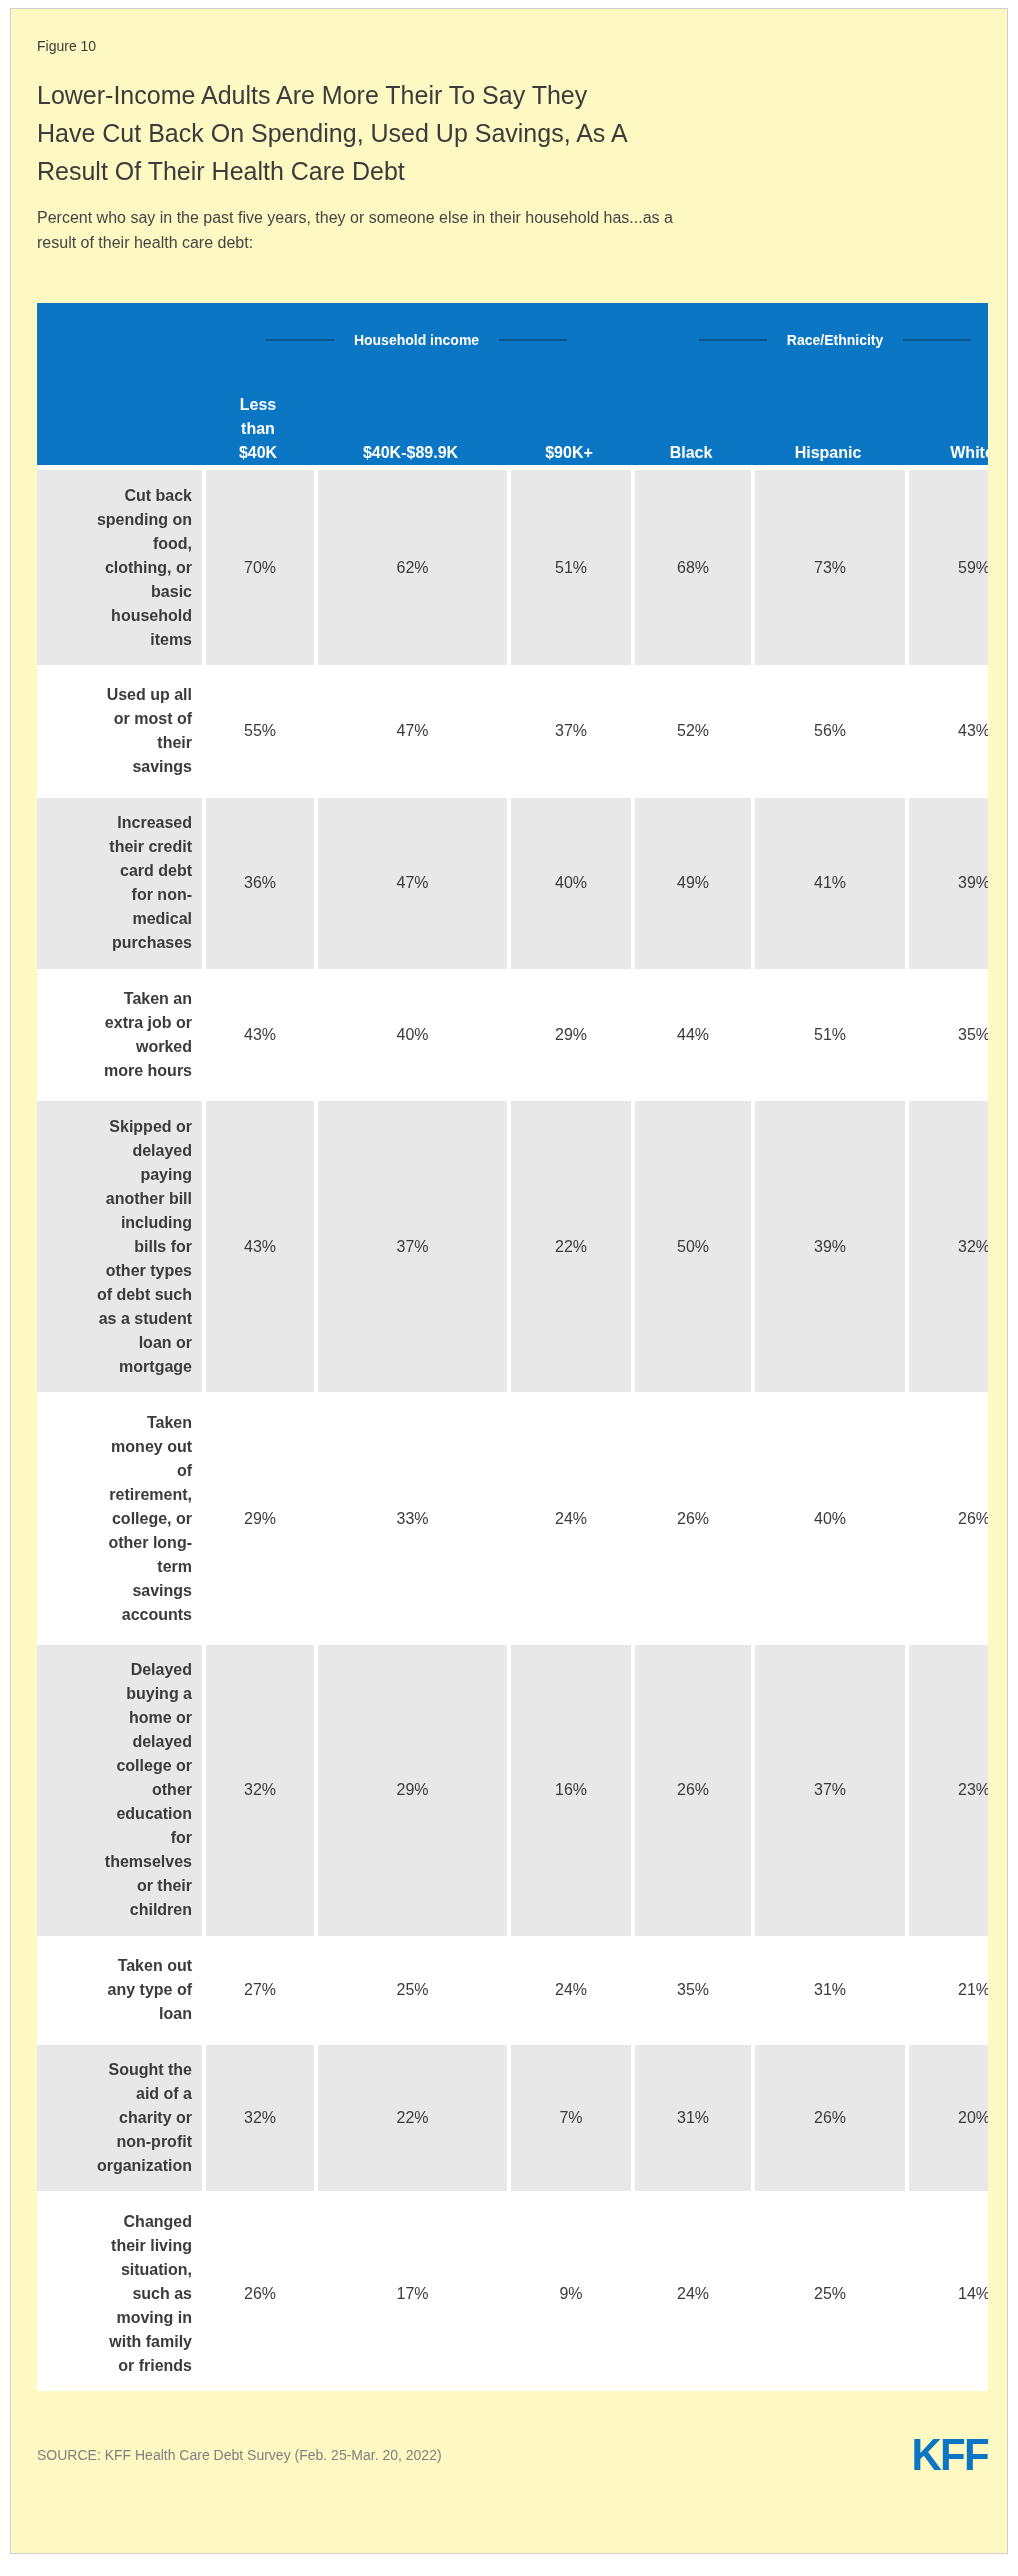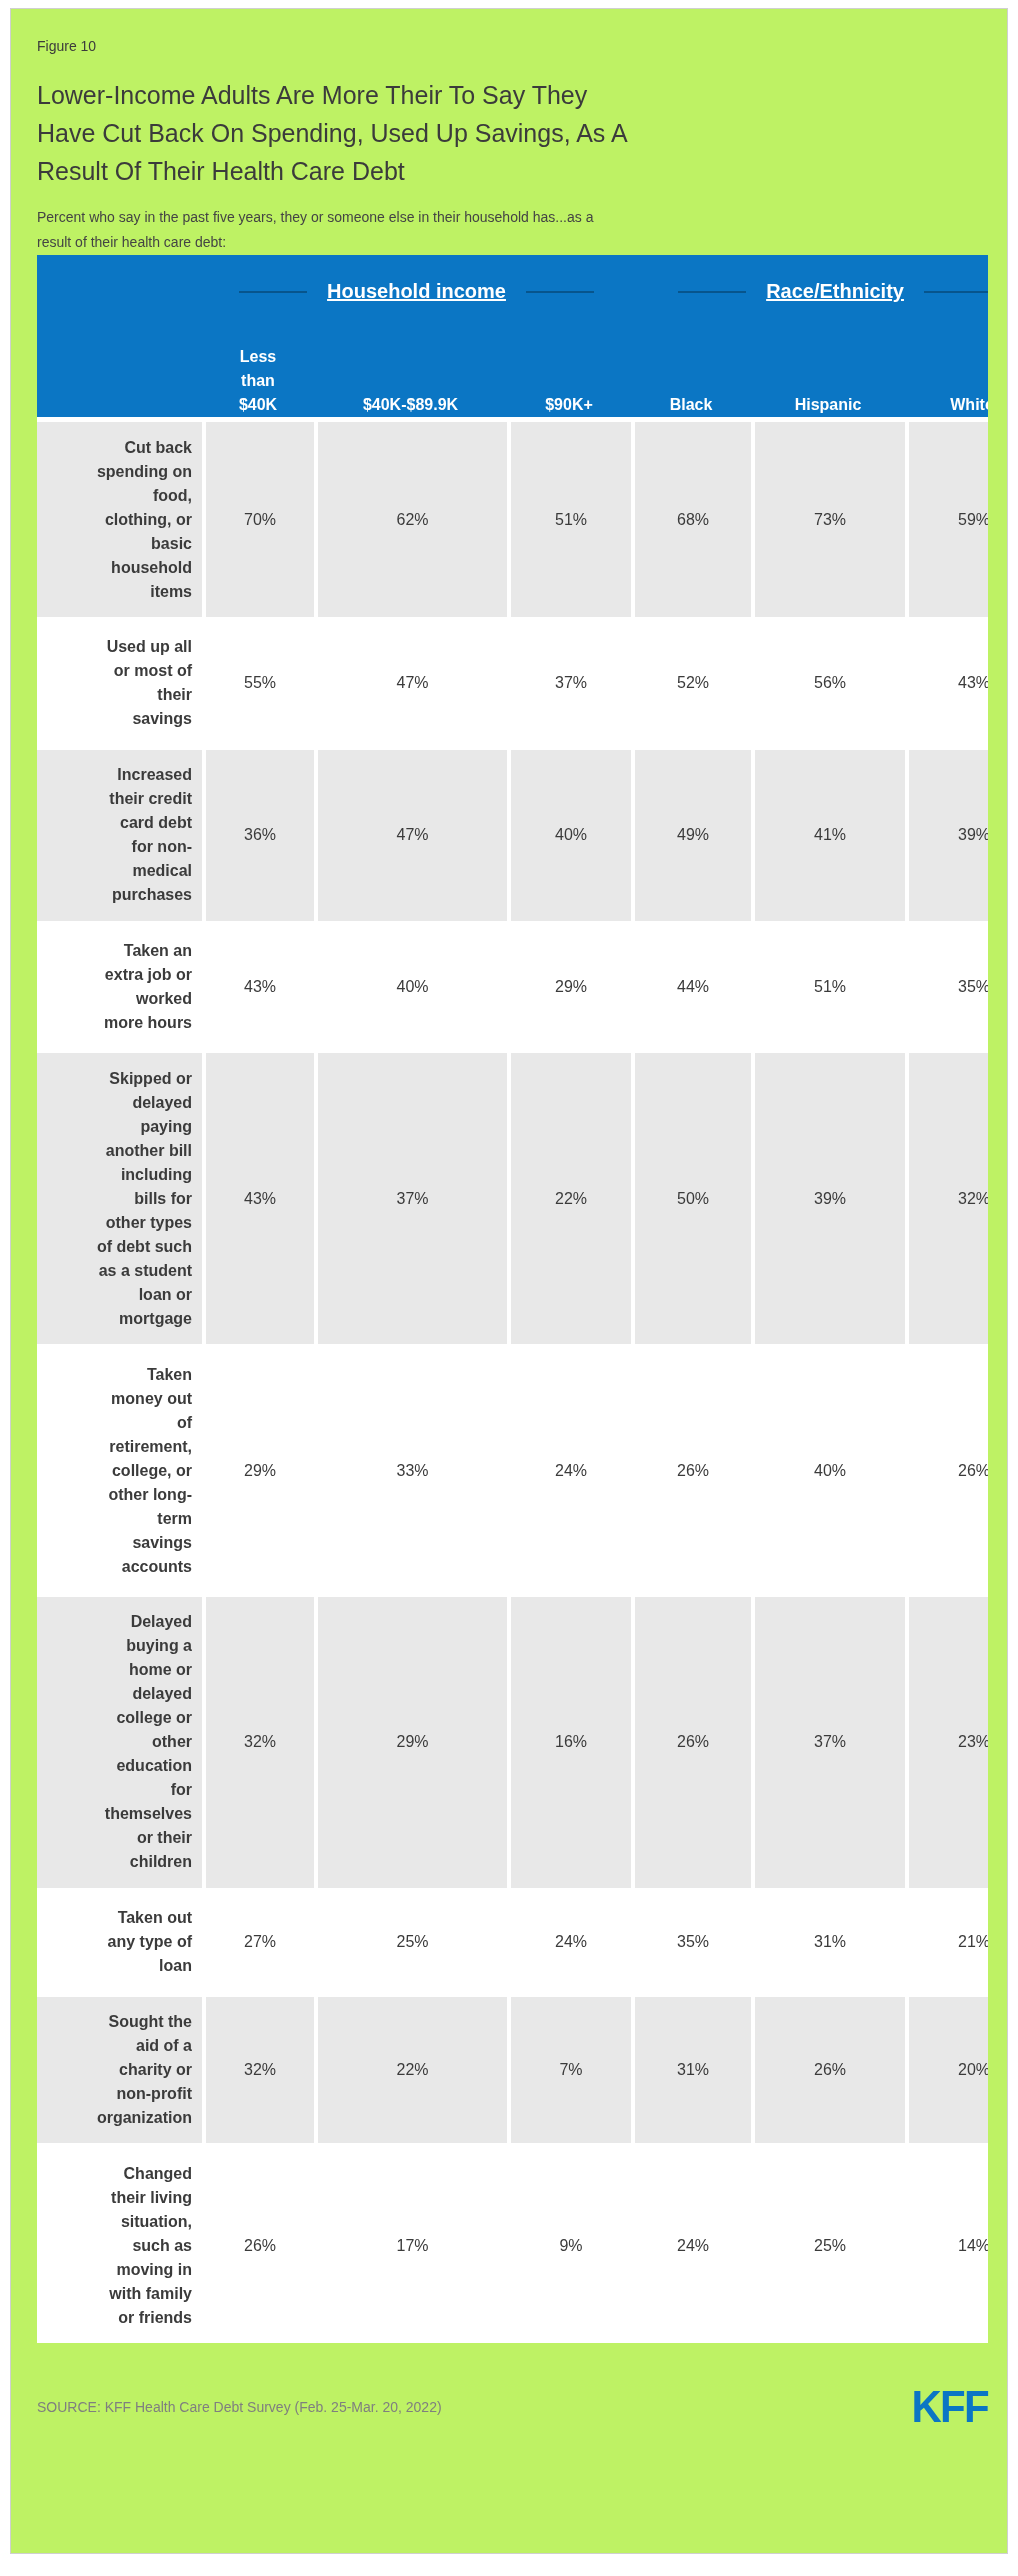--- a/index.html
+++ b/index.html
@@ -5,42 +5,43 @@
   * { margin: 0; padding: 0; box-sizing: border-box; }
   html, body { background: #ffffff; }
   body {
     width: 1018px;
     font-family: "Liberation Sans", "DejaVu Sans", sans-serif;
     color: #3b3b3b;
   }
   .card {
     margin: 8.3px 10px 11.7px 10px;
     border: 1.7px solid #cfcfcf;
-    background: #bef264;
+    background: #fef9c3;
     min-height: 2546px;
     padding: 29px 22.5px 33px 26px;
   }
   .figure-label {
     font-size: 14px;
     color: #3b3b3b;
     margin-bottom: 22px;
   }
   .title {
     font-size: 25px;
     line-height: 38px;
     color: #3b3b3b;
     font-weight: 400;
     white-space: pre-line;
     margin-bottom: 15px;
   }
   .subtitle {
-    font-size: 14px;
+    font-size: 16px;
     line-height: 25px;
     color: #444444;
     white-space: pre-line;
+    margin-bottom: 48px;
   }
   .table-clip {
     width: 951px;
     overflow: hidden;
   }
   table {
     table-layout: fixed;
     width: 1001px;
     border-collapse: separate;
     border-spacing: 0;
@@ -60,22 +61,21 @@
     height: 102px;
     font-size: 16px;
     text-align: center;
     white-space: pre-line;
     line-height: 24px;
   }
   .grp {
     display: flex;
     align-items: center;
     justify-content: center;
-    font-size: 20px;
-    text-decoration: underline;
+    font-size: 14px;
   }
   .grp::before, .grp::after {
     content: "";
     display: block;
     width: 68px;
     height: 1.7px;
     background: rgba(0,0,0,0.28);
     margin: 0 20px;
   }
 

